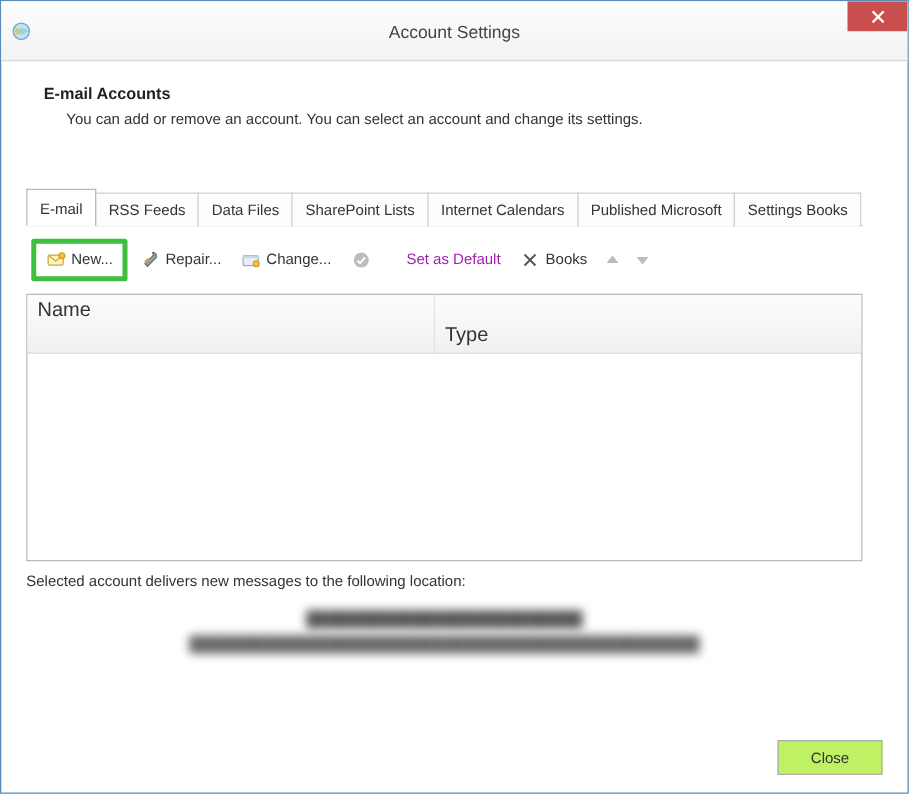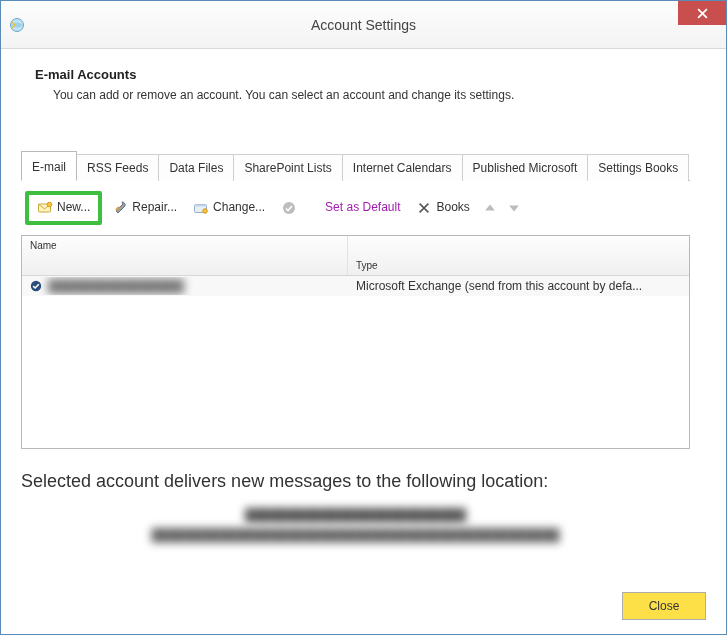--- a/index.html
+++ b/index.html
@@ -115,55 +115,55 @@
   }
   .list-panel {
     border: 1px solid #b9b9b9;
     height: 214px;
     background: #fff;
   }
   .list-header {
     display: flex;
     background: linear-gradient(#fdfdfd, #f0f0f0);
     border-bottom: 1px solid #d6d6d6;
-    font-size: 10px;
+    font-size: 16px;
     color: #333;
   }
   .list-header .col-name { width: 326px; padding: 4px 8px; border-right: 1px solid #e2e2e2; }
   .list-header .col-type { flex: 1; padding: 4px 8px; margin-top: 20px; }
   .list-row {
     display: flex;
     align-items: center;
     font-size: 12px;
     color: #333;
     background: #f8f8f8;
     height: 20px;
   }
   .list-row .col-name { width: 326px; padding: 2px 8px; display:flex; align-items:center; gap:6px; overflow:hidden; }
   .list-row .col-type { flex: 1; padding: 2px 8px; white-space: nowrap; overflow: hidden; text-overflow: ellipsis; }
   .blur { filter: blur(4px); color: #777; user-select:none; }
   .footer-text {
-    margin-top: 22px;
-    font-size: 18px;
+    margin-top: 9px;
+    font-size: 12px;
     color: #333;
   }
   .footer-detail {
     margin-top: 16px;
     text-align: center;
   }
   .footer-detail .line1 { font-weight: bold; color:#555; }
   .footer-detail .line2 { color:#666; margin-top:6px; }
   .button-bar {
     position: absolute;
     bottom: 14px; right: 20px;
   }
   .btn {
     min-width: 84px;
     padding: 6px 18px;
-    background: #fde047;
+    background: #bef264;
     border: 1px solid #adadad;
     color: #333;
     font-size: 12px;
     cursor: pointer;
   }
   .arrow-btn { color:#aaa; font-size: 12px; padding: 0 3px; }
   svg { display:block; }
 </style>
 </head>
 <body>
@@ -268,32 +268,20 @@
           </svg>
       </span>
     </span>
   </div>
 
   <div class="list-panel">
     <div class="list-header">
       <div class="col-name">Name</div>
       <div class="col-type">Type</div>
     </div>
-    <div class="list-row">
-      <div class="col-name">
-        <span>
-          <svg viewBox="0 0 12 12" width="12" height="12">
-            <circle cx="6" cy="6" r="5.2" fill="#2a4d7a"></circle>
-            <path d="M3.2 6.2 L5.2 8 L8.8 4.2" stroke="#fff" stroke-width="1.6" fill="none"></path>
-          </svg>
-        </span>
-        <span class="blur">████████████████</span>
-      </div>
-      <div class="col-type">Microsoft Exchange (send from this account by defa...</div>
-    </div>
   </div>
 
   <div class="footer-text">Selected account delivers new messages to the following location:</div>
   <div class="footer-detail">
     <div class="line1 blur">██████████████████████████</div>
     <div class="line2 blur">████████████████████████████████████████████████</div>
   </div>
 </div>
 
 <div class="button-bar">

